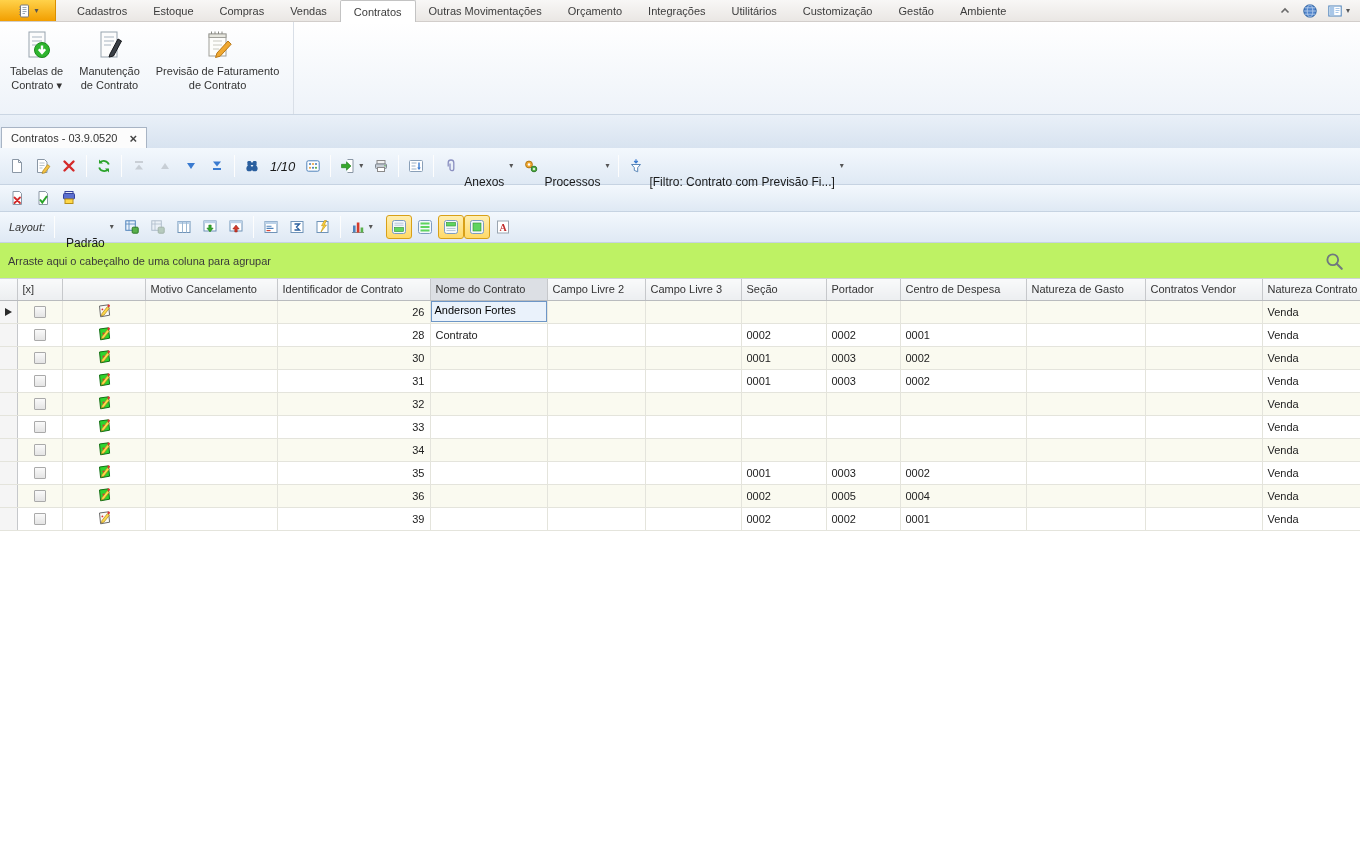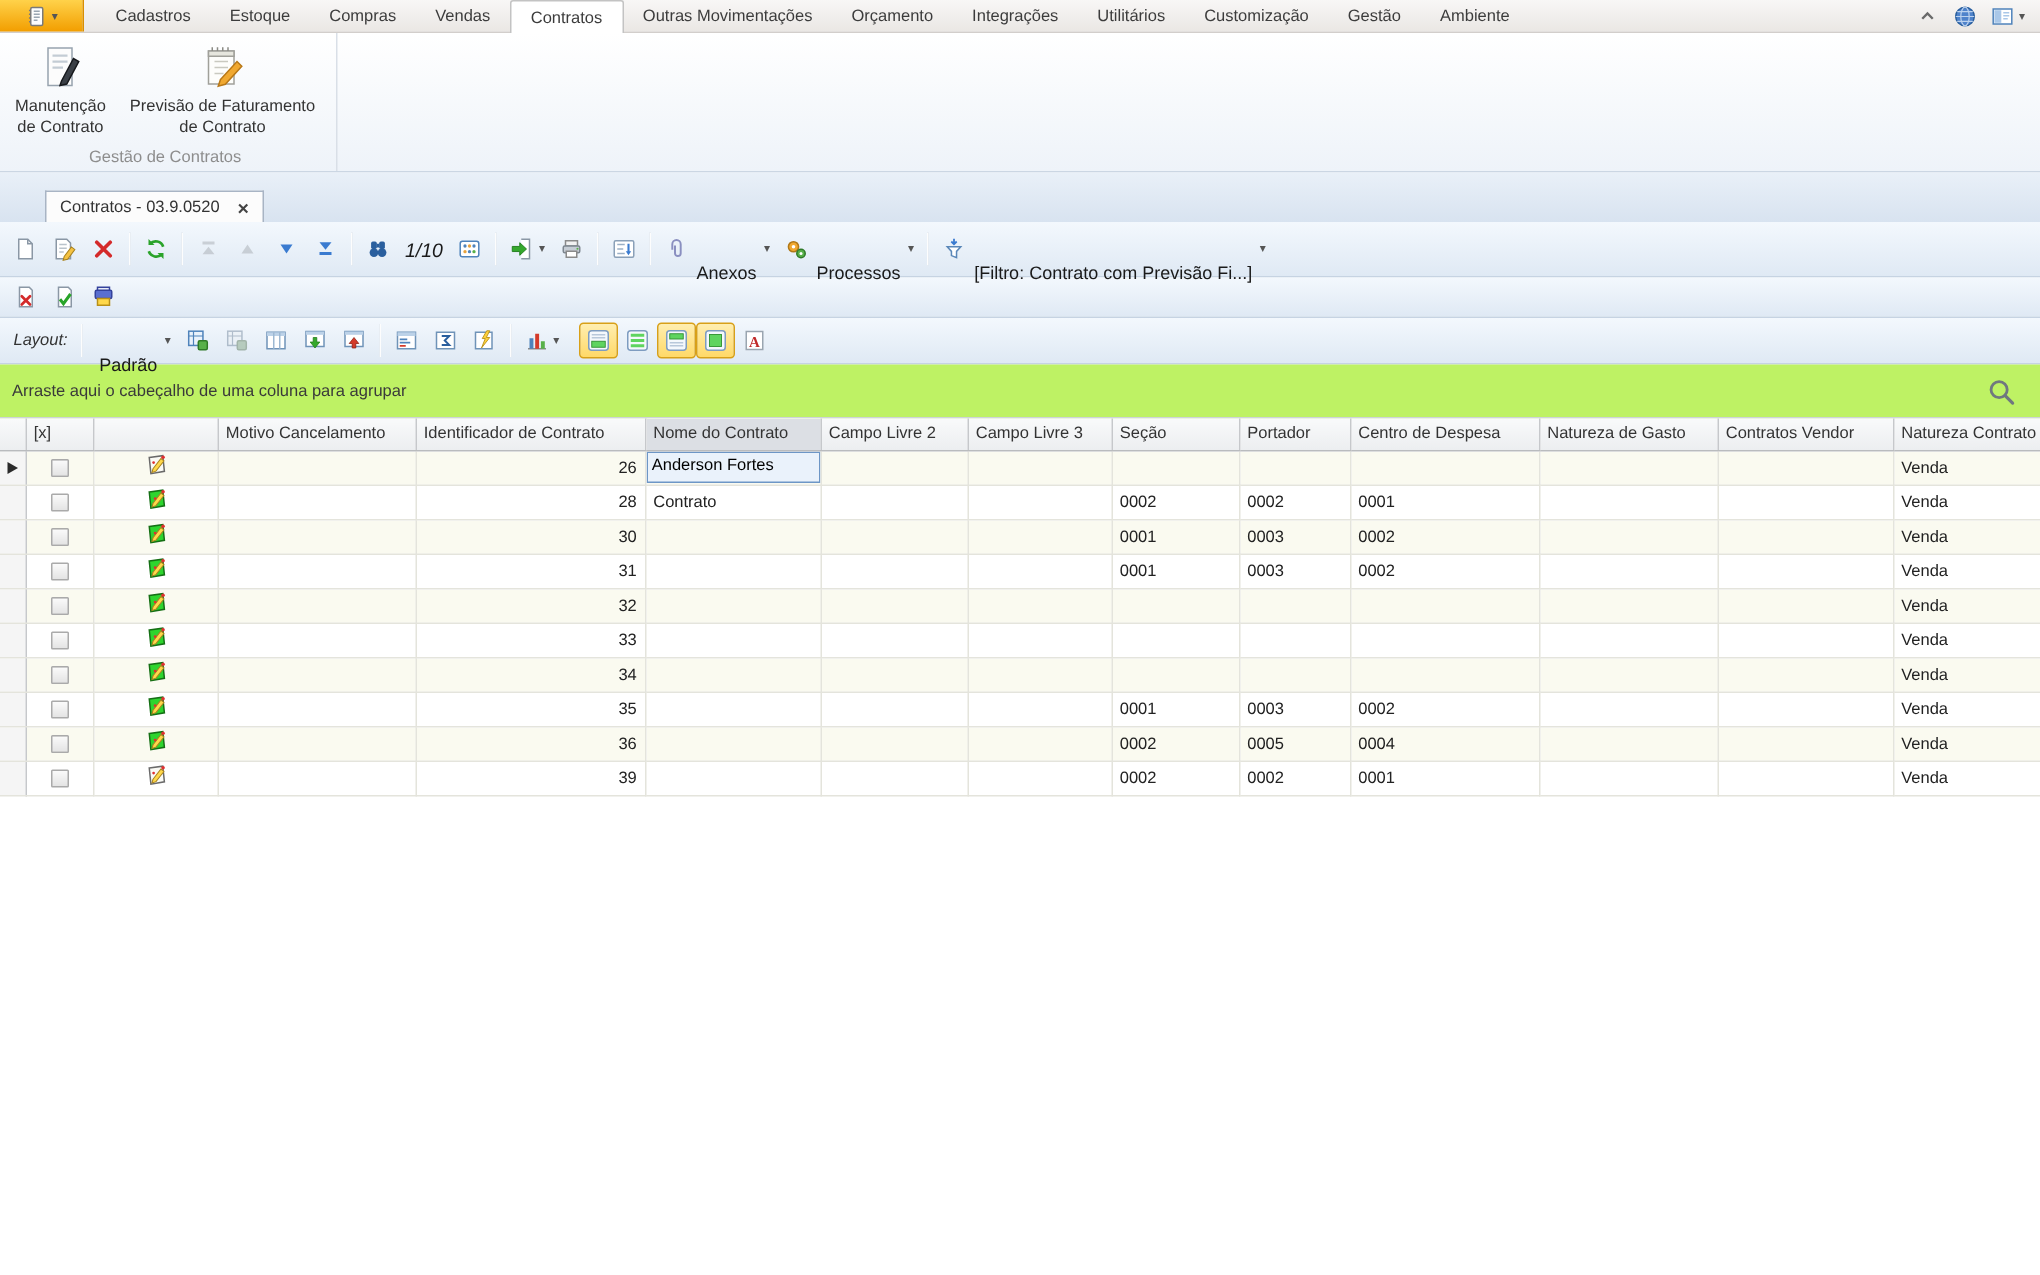--- a/index.html
+++ b/index.html
@@ -24,21 +24,21 @@
     border-bottom:1px solid #cbd6e3; display:flex; }
   .ribbon-group { display:flex; flex-direction:column; border-right:1px solid #d9dfe7; padding:2px 6px 0 2px; }
   .ribbon-buttons { display:flex; flex:1; align-items:flex-start; }
   .ribbon-btn { display:flex; flex-direction:column; align-items:center; padding:4px 7px 2px;
     border:1px solid transparent; border-radius:3px; cursor:pointer; }
   .ribbon-btn .lbl { text-align:center; line-height:1.3; color:#333; margin-top:3px; white-space:nowrap; }
   .ribbon-group-label { text-align:center; color:#8d8d8d; padding:1px 0 3px; }
 
   
   .tabstrip { height:33px; background:linear-gradient(#e9f0f8,#d8e3f0);
-    display:flex; align-items:flex-end;padding-left:29px; }
+    display:flex; align-items:flex-end; }
   .doctab { height:21px; background:#fcfcfc; border:1px solid #a8b4c4; border-bottom:none;
     display:flex; align-items:center; padding:0 9px; gap:12px; color:#333; cursor:pointer; margin-left:1px; }
   .doctab .close { color:#444; font-size:13px; font-weight:bold; line-height:1; cursor:pointer; }
 
   
   .toolbar { background:linear-gradient(#f3f8fd,#dfe9f4); border-bottom:1px solid #c6d3e2;
     display:flex; align-items:center; padding:0 4px; }
   .toolbar1 { height:37px; }
   .toolbar2 { height:27px; }
   .toolbar3 { height:31px; }
@@ -131,39 +131,49 @@
 </div>
 
 <div class="ribbon">
   <div class="ribbon-group">
     <div class="ribbon-buttons" id="ribbon-buttons">
         <div class="ribbon-btn">
           <span>
             <svg width="32" height="32" viewBox="0 0 32 32" xmlns="http://www.w3.org/2000/svg">
               <rect x="8" y="3" width="16" height="25" fill="#fcfcfc" stroke="#97a3ae"></rect>
               <path d="M11 8h10M11 12h10M11 16h7" stroke="#c3ccd4" stroke-width="1.5"></path>
+              <circle cx="21" cy="21" r="7.5" fill="#2eb52e" stroke="#1d8a1d"></circle>
+              <path d="M21 16.5v6.5M17.8 20.2l3.2 3.8 3.2-3.8" stroke="#fff" stroke-width="2.4" fill="none"></path>
+            </svg>
+          </span>
+          <div class="lbl">Tabelas de<br>Contrato ▾</div>
+        </div>
+        <div class="ribbon-btn">
+          <span>
+            <svg width="32" height="32" viewBox="0 0 32 32" xmlns="http://www.w3.org/2000/svg">
+              <rect x="8" y="3" width="16" height="25" fill="#fcfcfc" stroke="#97a3ae"></rect>
+              <path d="M11 8h10M11 12h10M11 16h7" stroke="#c3ccd4" stroke-width="1.5"></path>
               <path d="M17 25l8-15 3.5 2-8 15-4.5 1z" fill="#3a3f46" stroke="#16181c"></path>
             </svg>
           </span>
           <div class="lbl">Manutenção<br>de Contrato</div>
         </div>
         <div class="ribbon-btn">
           <span>
             <svg width="32" height="32" viewBox="0 0 32 32" xmlns="http://www.w3.org/2000/svg">
               <rect x="7" y="5" width="17" height="22" fill="#fdfdfb" stroke="#a0a09a"></rect>
               <rect x="7" y="5" width="17" height="3.5" fill="#e6e6de" stroke="#a0a09a"></rect>
               <path d="M9.5 5V2.5M13 5V2.5M16.5 5V2.5M20 5V2.5" stroke="#8a8a84"></path>
               <path d="M11 12h9M11 16h9M11 20h6" stroke="#c9c9c0"></path>
               <path d="M15 24L26 12l3.2 3.2L18.2 27.2 13.5 28.5z" fill="#f0a830" stroke="#b87818"></path>
             </svg>
           </span>
           <div class="lbl">Previsão de Faturamento<br>de Contrato</div>
         </div>
       </div>
-    <div class="ribbon-group-label">Gestão de Contratos</div>
   </div>
   <div style="flex:1"></div>
 </div>
 
 <div class="tabstrip">
   <div class="doctab">
     <span>Contratos - 03.9.0520</span>
     <span class="close">×</span>
   </div>
 </div>

